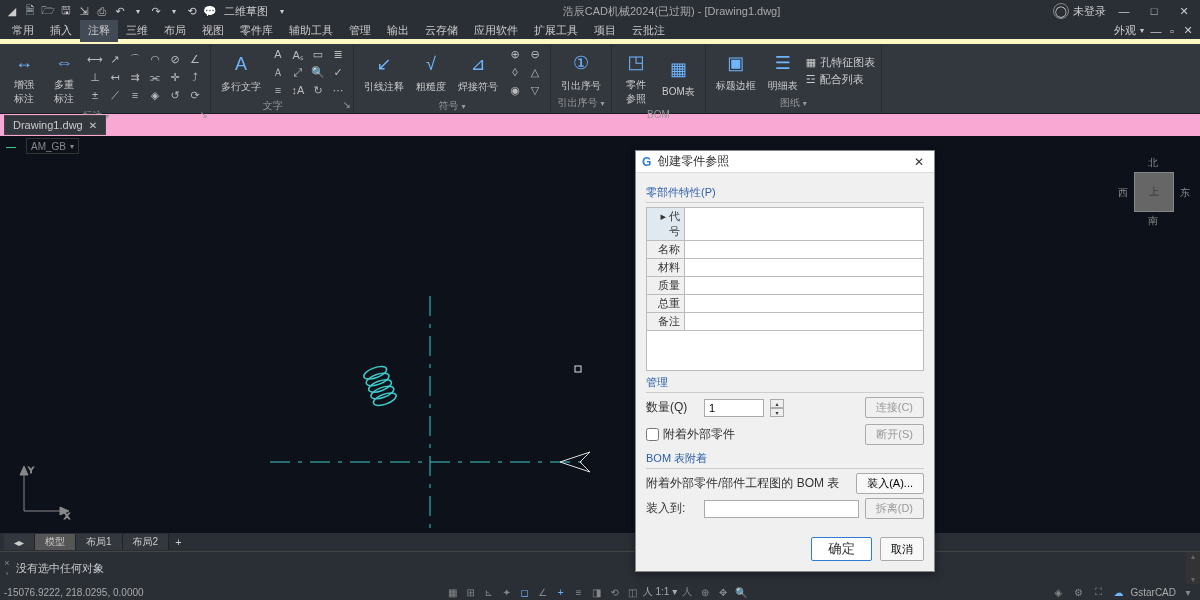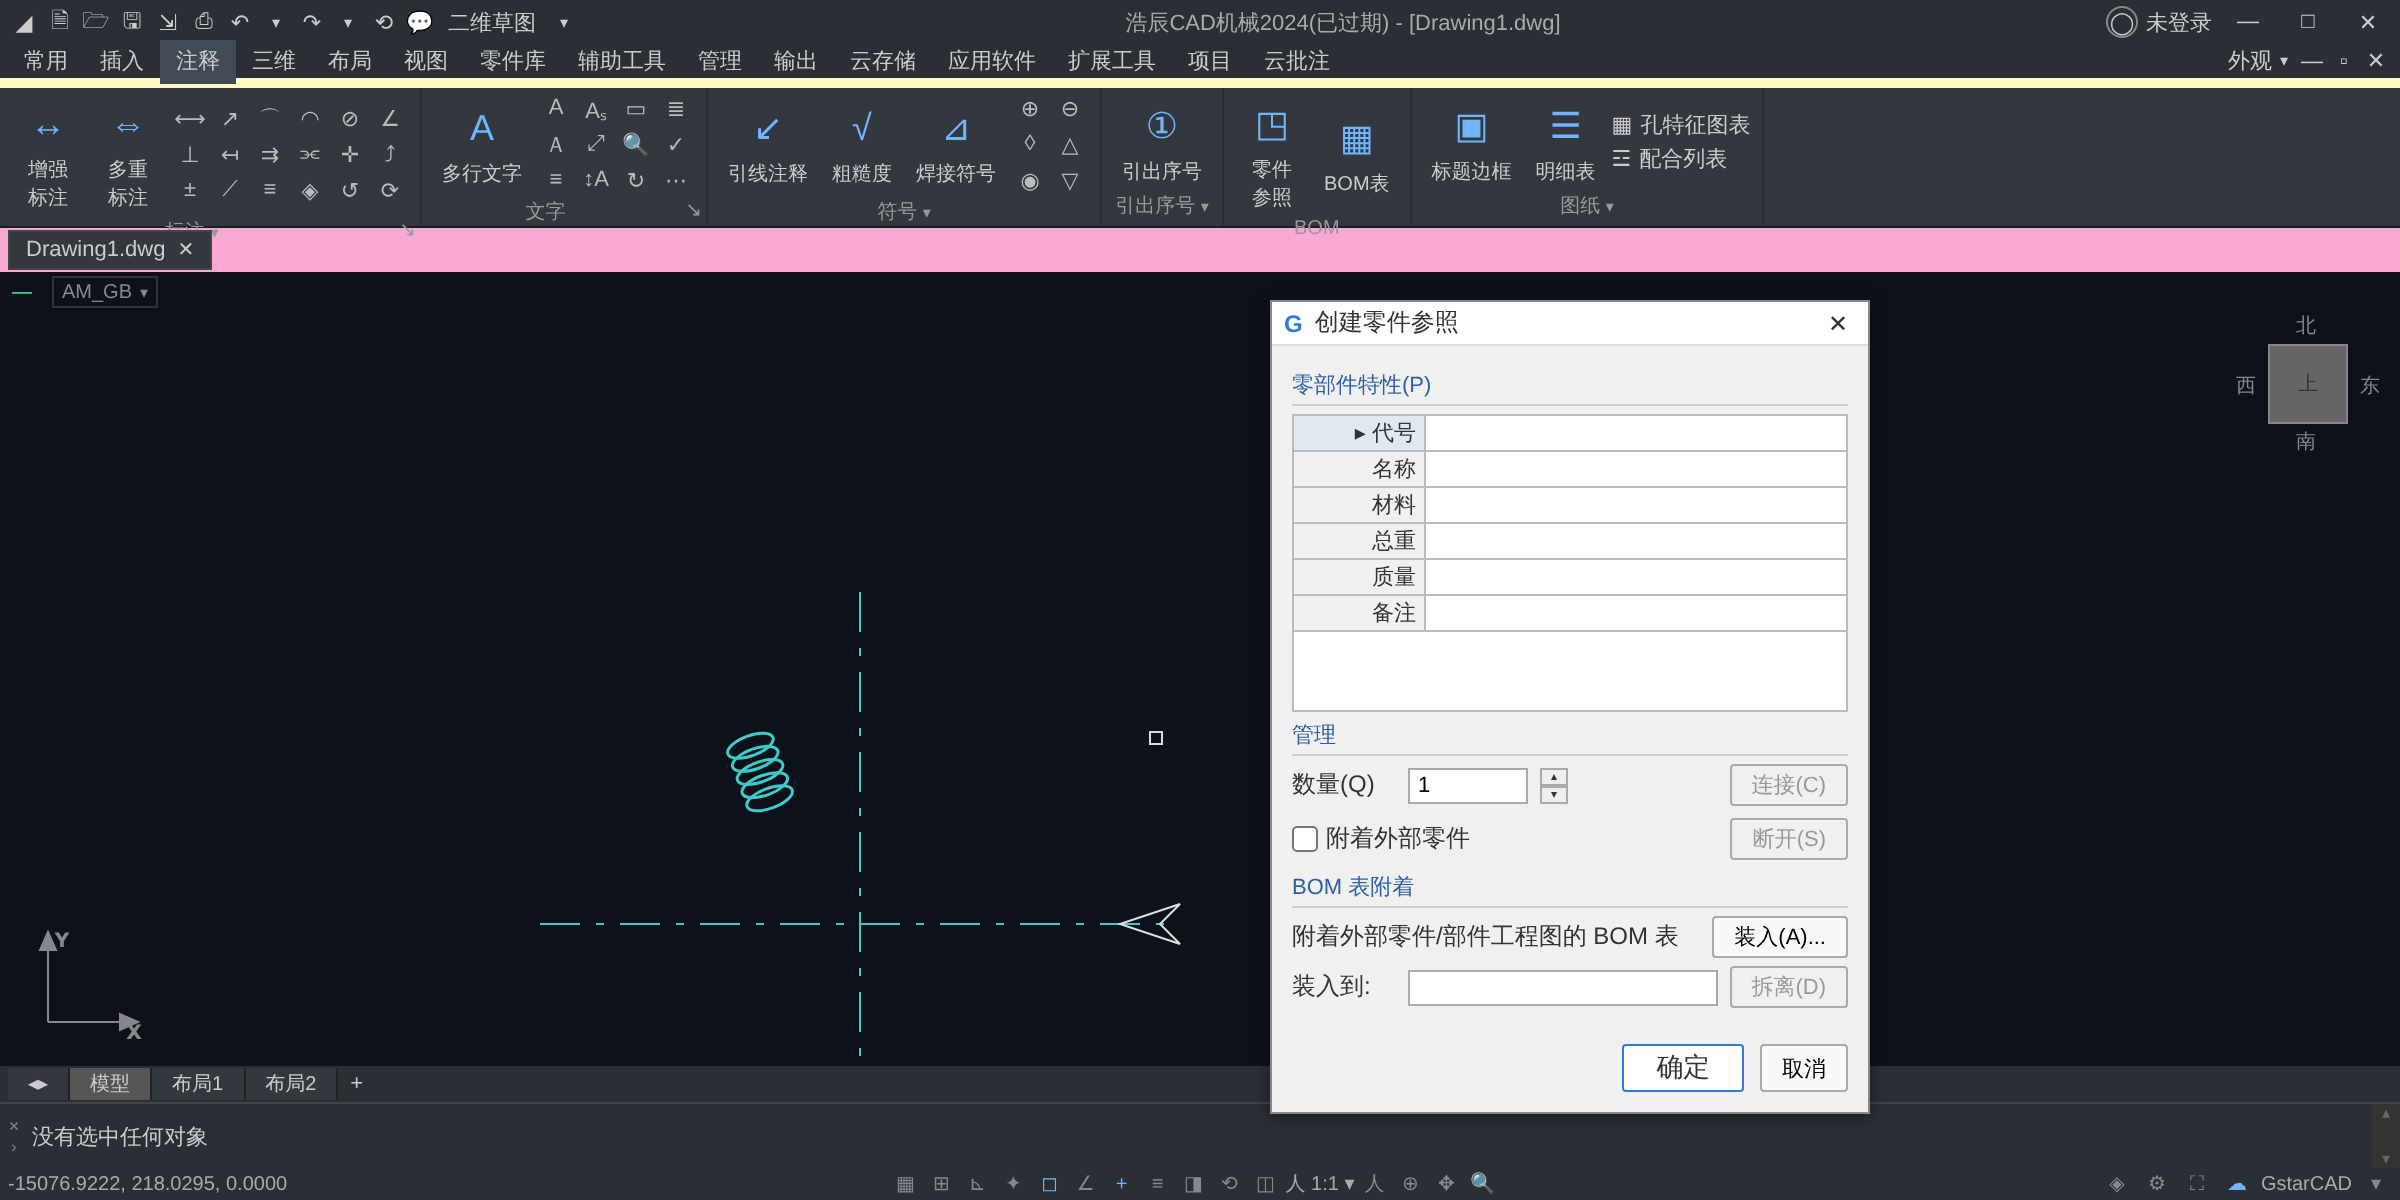--- a/index.html
+++ b/index.html
@@ -68,21 +68,21 @@
 .dialog { position: absolute; width: 300px; background: #f0f0f0; border: 1px solid #888; top: 150px; left: 635px; color: #333; font-size: 12px; box-shadow: 0 2px 8px rgba(0,0,0,0.4); }
 .dlg-title { height: 22px; display: flex; align-items: center; padding: 0 6px; background: #fff; border-bottom: 1px solid #ddd; }
 .dlg-title-icon { color: #2d7dd2; font-weight: bold; margin-right: 6px; }
 .dlg-title-text { flex: 1; }
 .dlg-close { width: 18px; height: 18px; display: flex; align-items: center; justify-content: center; cursor: pointer; }
 .dlg-body { padding: 8px 10px; }
 .dlg-section-label { color: #2d5fa8; font-size: 11px; margin: 4px 0 2px; }
 .dlg-hr { border: none; border-top: 1px solid #ccc; margin-bottom: 4px; }
 .dlg-table { width: 100%; border-collapse: collapse; font-size: 11px; }
 .dlg-table td { border: 1px solid #bbb; padding: 1px 4px; height: 14px; background: #fff; }
-.dlg-table td.hdr { background: #f0f0f0; width: 66px; text-align: right; }
+.dlg-table td.hdr { background: #f0f0f0; width: 38px; text-align: right; }
 .dlg-table tr.sel td.hdr { background: #e0e8f0; }
 .dlg-btn-row { display: flex; justify-content: flex-end; gap: 6px; margin-top: 6px; }
 .dlg-btn { padding: 2px 10px; border: 1px solid #aaa; background: #f8f8f8; font-size: 11px; cursor: pointer; border-radius: 2px; }
 .dlg-btn:disabled { color: #999; background: #f0f0f0; }
 .dlg-field-row { display: flex; align-items: center; gap: 6px; margin: 4px 0; }
 .dlg-label-fld { width: 52px; text-align: left; }
 .dlg-input { flex: 1; border: 1px solid #aaa; padding: 1px 4px; font-size: 11px; background: #fff; height: 18px; }
 .dlg-spin { width: 14px; display: flex; flex-direction: column; }
 .dlg-spin-btn { height: 9px; font-size: 6px; border: 1px solid #aaa; background: #eee; display: flex; align-items: center; justify-content: center; cursor: pointer; }
 .dlg-chk { display: flex; align-items: center; gap: 4px; margin: 4px 0 4px 0; }
@@ -410,25 +410,25 @@
           </tr>
       <tr>
             <td class="hdr">名称</td>
             <td></td>
           </tr>
       <tr>
             <td class="hdr">材料</td>
             <td></td>
           </tr>
       <tr>
+            <td class="hdr">质量</td>
+            <td></td>
+          </tr>
+      <tr>
             <td class="hdr">总重</td>
-            <td></td>
-          </tr>
-      <tr>
-            <td class="hdr">质量</td>
             <td></td>
           </tr>
       <tr>
             <td class="hdr">备注</td>
             <td></td>
           </tr>
     </tbody>
       </table>
     <div style="height:40px;border:1px solid #bbb;border-top:none;background:#fff"></div>
 

